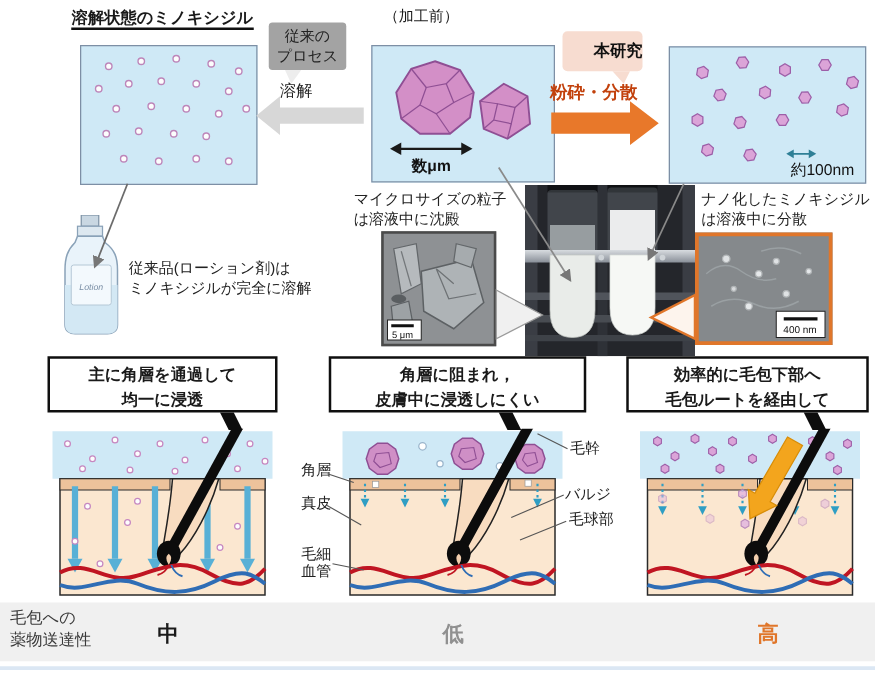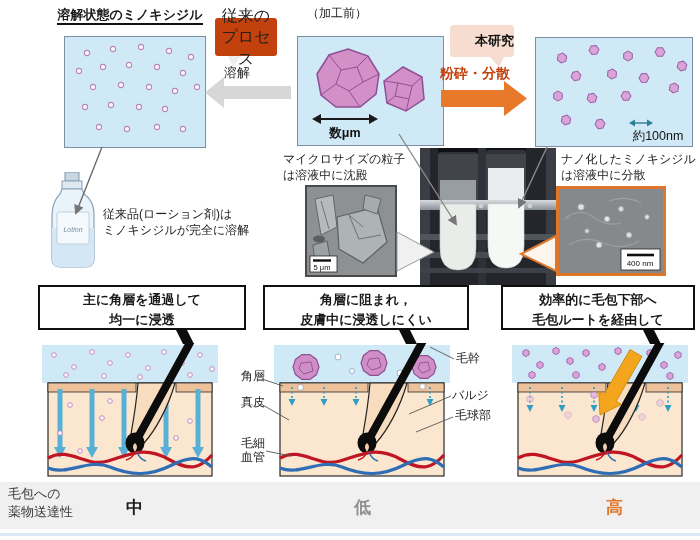--- a/index.html
+++ b/index.html
@@ -6,21 +6,21 @@
   body{font-family:"Liberation Sans","DejaVu Sans",sans-serif;color:#1a1a1a;}
   #canvas{position:relative;width:700px;height:540px;background:#ffffff;overflow:hidden;}
   .abs{position:absolute;}
   .ctr{text-align:center;}
   .u-black{border-bottom:2px solid #111;padding-bottom:1px;}
   .u-orange{border-bottom:2px solid #e0762a;padding-bottom:1px;}
   .title-black{font-weight:bold;font-size:13px;}
   .title-orange{font-weight:bold;font-size:14px;color:#e0762a;}
   .sub{font-size:12px;margin-top:1px;}
   .bluebox{background:#cfe9f6;border:1px solid #7d8fa5;}
-  .bubble-gray{background:#c2410c;border-radius:3px;font-size:16px;line-height:1.35;display:flex;align-items:center;justify-content:center;text-align:center;color:#222;}
+  .bubble-gray{background:#a3a3a3;border-radius:3px;font-size:12px;line-height:1.35;display:flex;align-items:center;justify-content:center;text-align:center;color:#222;}
   .bubble-pink{background:#f7dcd0;border-radius:4px;font-weight:bold;font-size:13px;display:flex;align-items:center;justify-content:flex-end;color:#111;}
   .small-label{font-size:13px;color:#222;}
   .crush-label{font-weight:bold;font-size:14px;color:#c2410c;}
   .caption{font-size:12px;line-height:1.35;color:#222;}
   .hdr-box{background:#fff;border:2px solid #0f0f0f;font-weight:bold;font-size:13px;line-height:1.5;text-align:center;padding-top:3px;box-sizing:border-box;}
   .anat{font-size:12px;color:#222;line-height:1.15;}
   .foot-bar{background:#f0f0f0;}
   .foot-label{font-size:13px;color:#3a3a3a;line-height:1.35;}
   .rating{font-size:17px;font-weight:bold;}
   .rating-mid{color:#1a1a1a;}
@@ -241,21 +241,21 @@
       <circle cx="40" cy="56" r="2.8" fill="#e5e8ea" stroke="#b0b4b6" stroke-width="1"></circle>
       <circle cx="70" cy="46" r="2.6" fill="#dfe2e4" stroke="#b0b4b6" stroke-width="1"></circle>
       <circle cx="88" cy="28" r="2.2" fill="#e5e8ea" stroke="#b0b4b6" stroke-width="1"></circle>
       <circle cx="28" cy="42" r="2" fill="#d8dbdd" stroke="#b0b4b6" stroke-width="1"></circle>
     </g>
     <rect x="62" y="60" width="39" height="21" fill="#ffffff" stroke="#222" stroke-width="0.8"></rect>
     <line x1="68" y1="66" x2="95" y2="66" stroke="#111" stroke-width="2.6"></line>
     <text x="81" y="77" text-anchor="middle" font-size="8" fill="#111">400 nm</text>
   </svg>
 
-  <div class="abs hdr-box" style="left:38px;top:285px;width:208px;height:45px;">
+  <div class="abs hdr-box" style="left:38px;top:285px;width:184px;height:45px;">
     <div>主に角層を通過して</div>
     <div>均一に浸透</div>
   </div>
   <div class="abs hdr-box" style="left:263px;top:285px;width:206px;height:45px;">
     <div>角層に阻まれ，</div>
     <div>皮膚中に浸透しにくい</div>
   </div>
   <div class="abs hdr-box" style="left:501px;top:285px;width:194px;height:45px;">
     <div>効率的に毛包下部へ</div>
     <div>毛包ルートを経由して</div>

